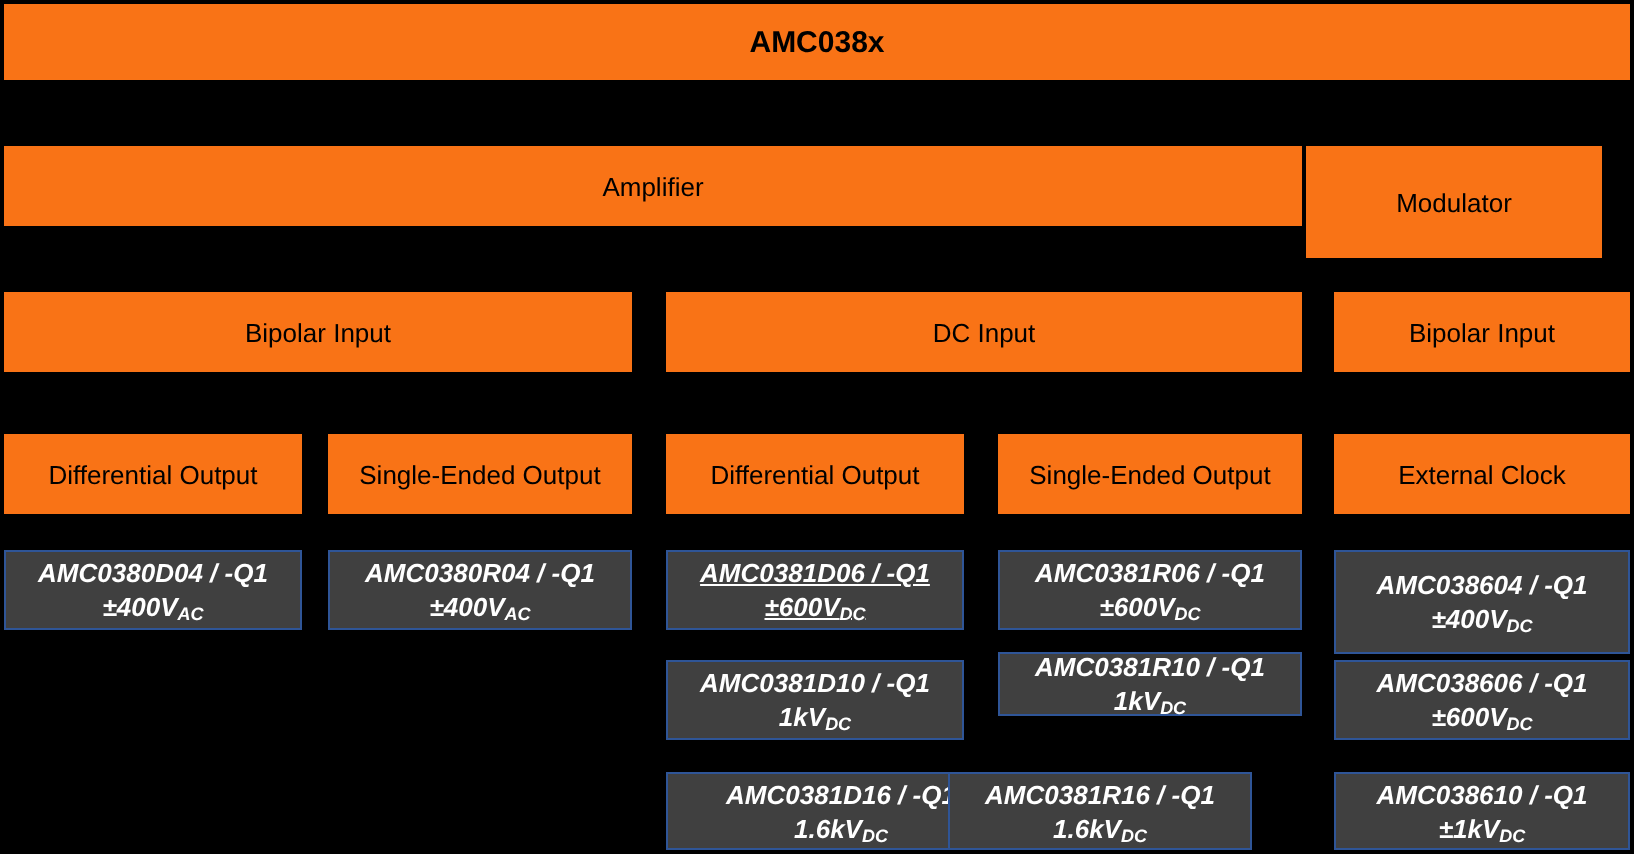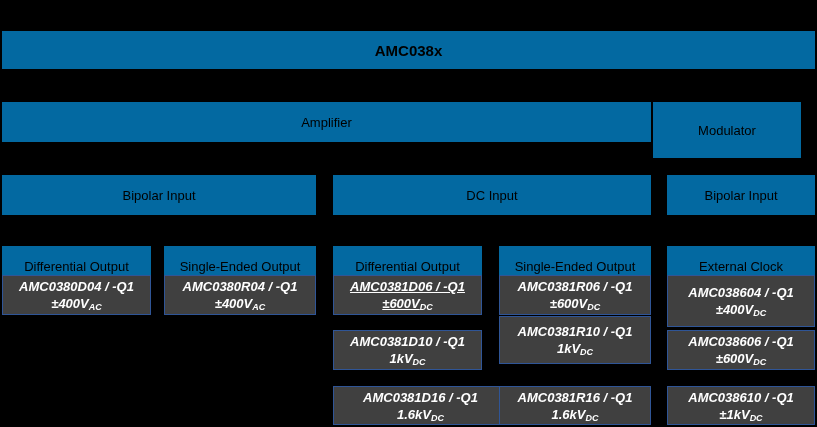--- a/index.html
+++ b/index.html
@@ -11,29 +11,28 @@
     position: relative;
     width: 817px;
     height: 427px;
     background: #000000;
     font-family: "Liberation Sans", sans-serif;
     overflow: hidden;
   }
   .box {
     position: absolute;
     box-sizing: border-box;
-    background: #0369a1;
+    background: #f97316;
     color: #000000;
     display: flex;
     align-items: center;
     justify-content: center;
     text-align: left;
     font-size: 13px;
     line-height: 15px;
-    margin-top: 29px;
   }
   .box.title {
     font-weight: bold;
     font-size: 15px;
   }
   .part {
     position: absolute;
     box-sizing: border-box;
     background: #404040;
     border: 1px solid #2F5597;
@@ -95,25 +94,25 @@
   </div>
   <div class="part" style="left:333px; top:386px; width:175px; height:39px;">
     <div>AMC0381D16 / -Q1</div>
     <div><span>1.6kV</span><sub>DC</sub></div>
   </div>
 
   <div class="part" style="left:499px; top:275px; width:152px; height:40px;">
     <div>AMC0381R06 / -Q1</div>
     <div><span>±600V</span><sub>DC</sub></div>
   </div>
-  <div class="part" style="left:499px; top:316px; width:152px; height:48px;">
+  <div class="part" style="left:499px; top:326px; width:152px; height:32px;">
     <div>AMC0381R10 / -Q1</div>
     <div><span>1kV</span><sub>DC</sub></div>
   </div>
-  <div class="part" style="left:499px; top:386px; width:152px; height:39px;">
+  <div class="part" style="left:474px; top:386px; width:152px; height:39px;">
     <div>AMC0381R16 / -Q1</div>
     <div><span>1.6kV</span><sub>DC</sub></div>
   </div>
 
   <div class="part" style="left:667px; top:275px; width:148px; height:52px;">
     <div>AMC038604 / -Q1</div>
     <div><span>±400V</span><sub>DC</sub></div>
   </div>
   <div class="part" style="left:667px; top:330px; width:148px; height:40px;">
     <div>AMC038606 / -Q1</div>

